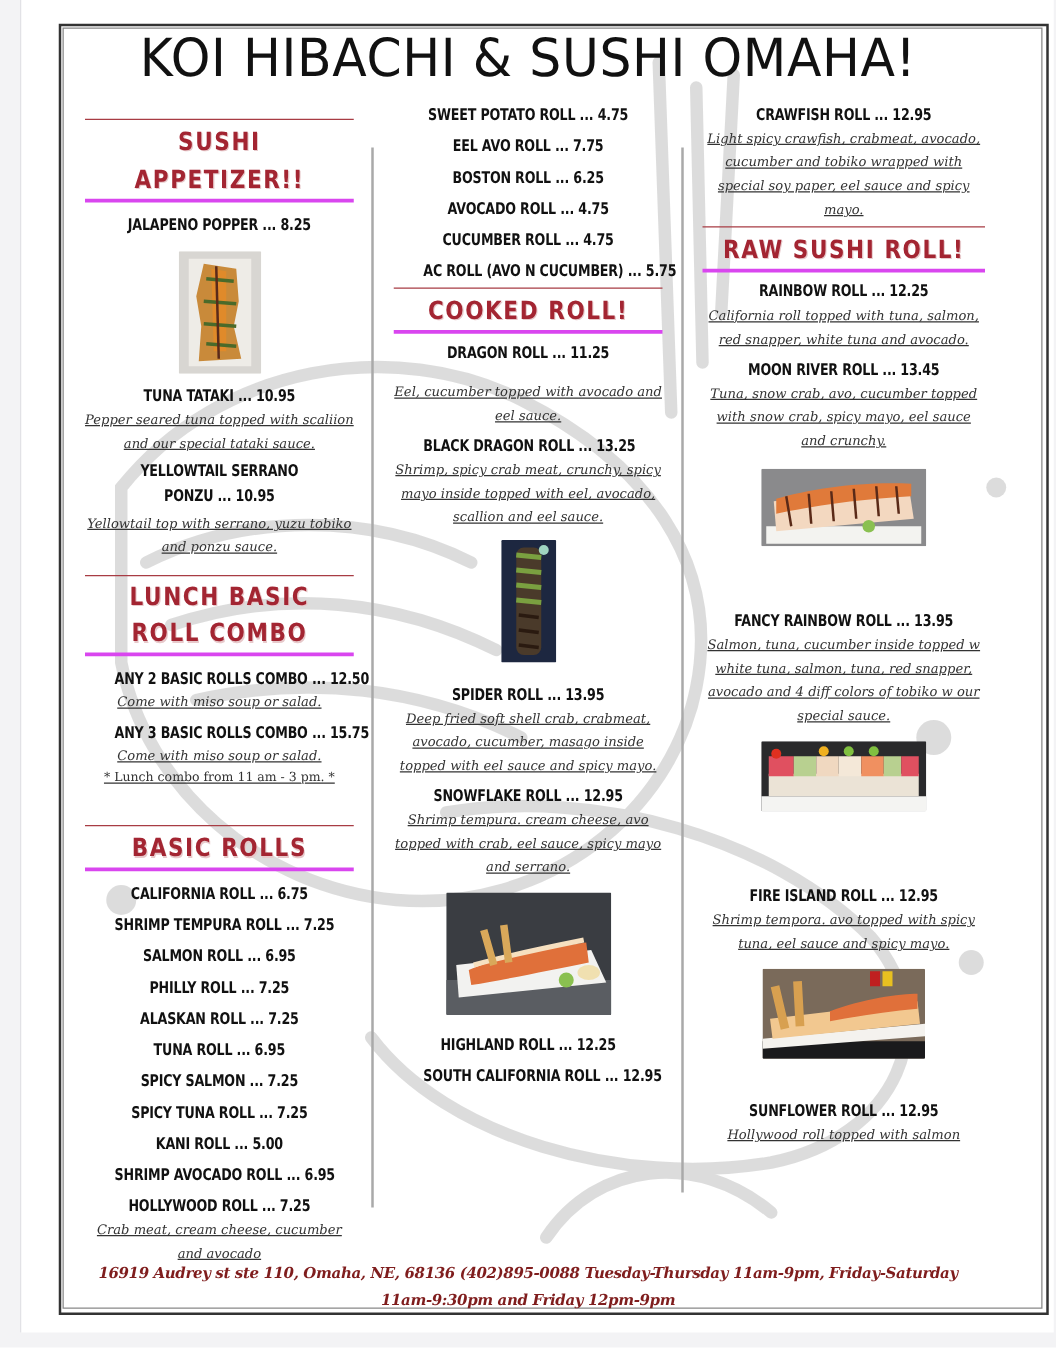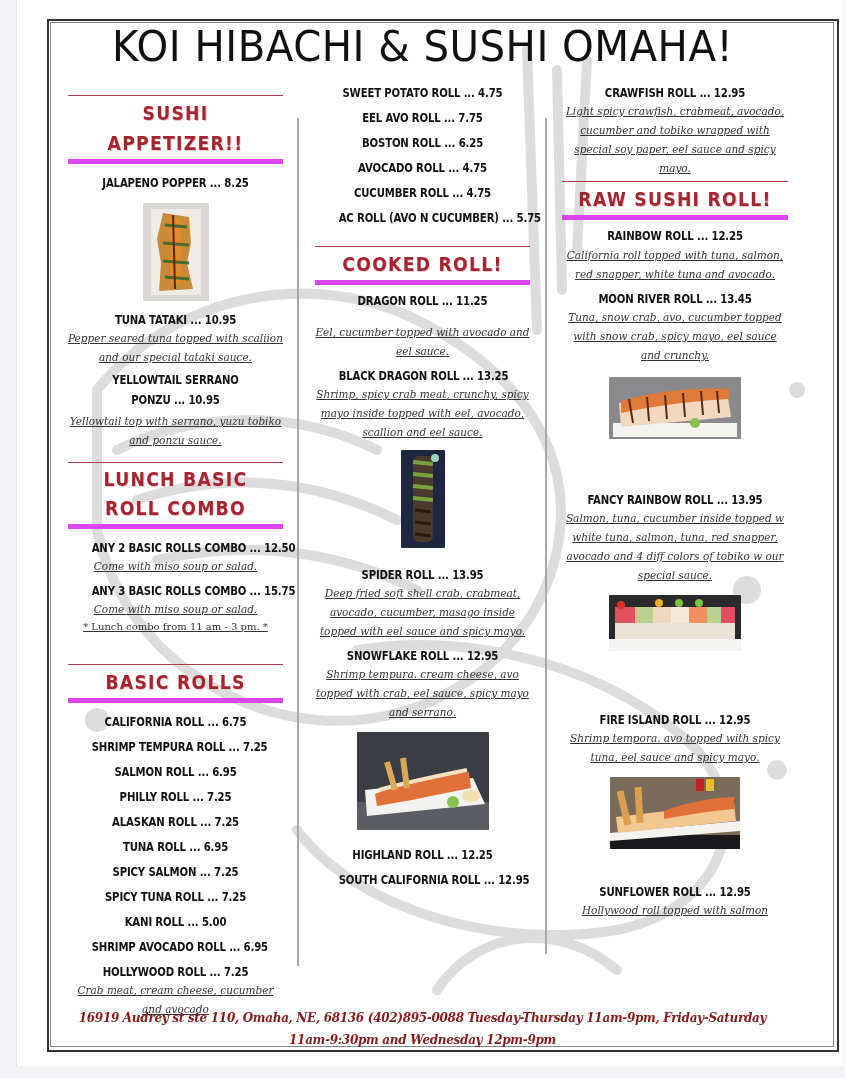--- a/index.html
+++ b/index.html
@@ -25,21 +25,21 @@
   .title {
     position:absolute; left:0; top:22px; width:845px; text-align:center;
     font-family:"DejaVu Sans", sans-serif; font-weight:normal; font-size:42px; letter-spacing:0.5px;
     color:#111; transform:scaleX(0.96);
   }
   .col { position:absolute; text-align:center; }
   .col1 { left:68px; top:95px; width:215px; }
   .col2 { left:315px; top:80px; width:215px; }
   .col3 { left:562px; top:80px; width:226px; }
   .vdiv { position:absolute; width:2px; background:#a9a9a9; }
-  .sect { border-top:1px solid #a83c44; border-bottom:5px solid #d946ef; margin:0 0 6px 0; padding:2px 0 1px; }
+  .sect { border-top:1px solid #a83c44; border-bottom:3px solid #d946ef; margin:0 0 6px 0; padding:2px 0 1px; }
   .sect h2 {
     margin:0; font-family:"DejaVu Sans", sans-serif; font-weight:bold; color:#a32532;
     font-size:20px; letter-spacing:1.5px; line-height:30px; transform:scaleX(0.86); text-shadow:1px 1px 0 #e7c9cb;
   }
   .item-name {
     font-family:"DejaVu Sans", sans-serif; font-weight:bold; font-size:13px; color:#111;
     line-height:25px; transform:scaleX(0.78); white-space:nowrap; letter-spacing:-0.2px;
   }
   .item-name.wrap { white-space:normal; line-height:20px; }
   .desc {
@@ -131,21 +131,21 @@
 </div>
 
 <div class="col col2">
   <div class="item-name">SWEET POTATO ROLL ... 4.75</div>
   <div class="item-name">EEL AVO ROLL ... 7.75</div>
   <div class="item-name">BOSTON ROLL ... 6.25</div>
   <div class="item-name">AVOCADO ROLL ... 4.75</div>
   <div class="item-name">CUCUMBER ROLL ... 4.75</div>
   <div class="item-name">AC ROLL (AVO N CUCUMBER) ... 5.75</div>
 
-  <div class="sect" style="margin-top:16px;">
+  <div class="sect" style="">
     <h2>COOKED ROLL!</h2>
   </div>
   <div class="item-name" style="line-height:20px;">DRAGON ROLL ... 11.25</div>
   <div class="desc" style="margin-top:12px;">Eel, cucumber topped with avocado and eel sauce.</div>
   <div class="item-name">BLACK DRAGON ROLL ... 13.25</div>
   <div class="desc">Shrimp, spicy crab meat, crunchy, spicy mayo inside topped with eel, avocado, scallion and eel sauce.</div>
   <svg class="photo" width="44" height="98" viewBox="0 0 44 98" style="display:block; margin:8px auto 14px;">
     <rect width="44" height="98" fill="#1d2740"></rect>
     <rect x="12" y="6" width="20" height="86" rx="6" fill="#4a3a2a"></rect>
     <path d="M12 12 L32 14 M12 24 L32 26 M12 36 L32 38 M12 48 L32 50" stroke="#7aa040" stroke-width="4"></path>
@@ -218,14 +218,14 @@
     <path d="M10 14 L18 48 M28 10 L30 46" stroke="#d8a050" stroke-width="7"></path>
     <rect x="86" y="2" width="8" height="12" fill="#c02020"></rect>
       <rect x="96" y="2" width="8" height="12" fill="#e8c020"></rect>
   </svg>
   <div class="item-name">SUNFLOWER ROLL ... 12.95</div>
   <div class="desc">Hollywood roll topped with salmon</div>
 </div>
 
 <div class="footer">
   <div>16919 Audrey st ste 110, Omaha, NE, 68136 (402)895-0088 Tuesday-Thursday 11am-9pm, Friday-Saturday</div>
-  <div>11am-9:30pm and Wednesday 12pm-9pm</div>
+  <div>11am-9:30pm and Friday 12pm-9pm</div>
 </div>
 
 </body></html>

